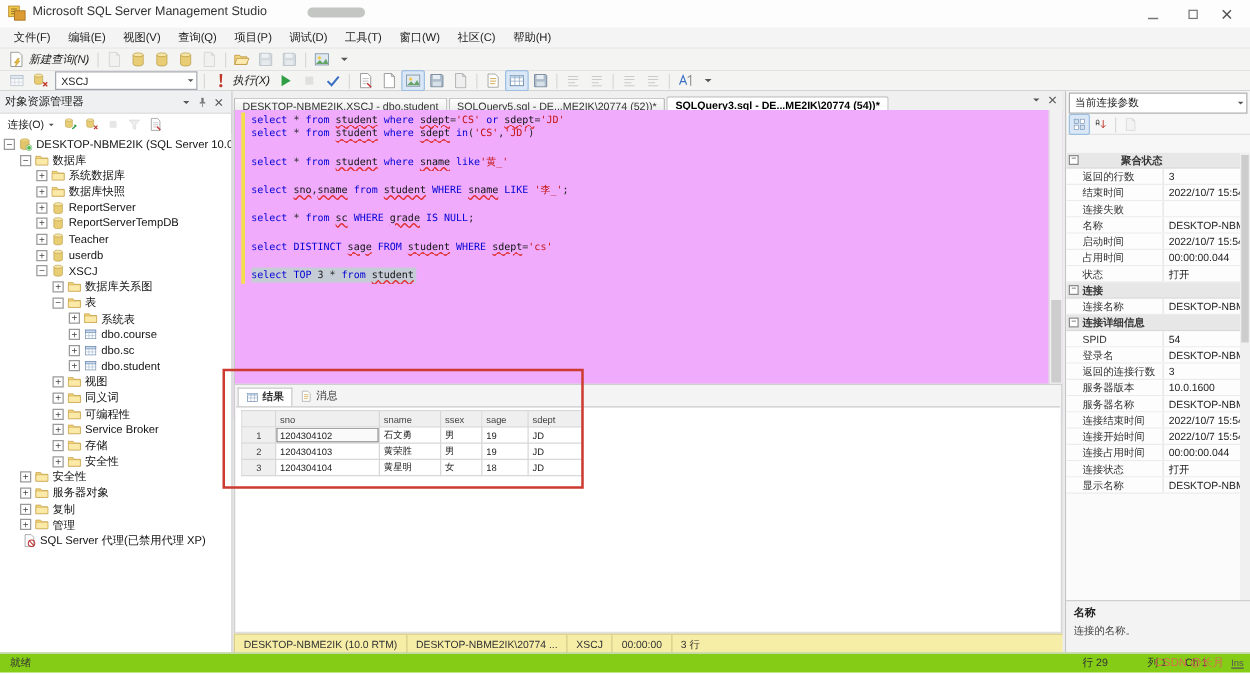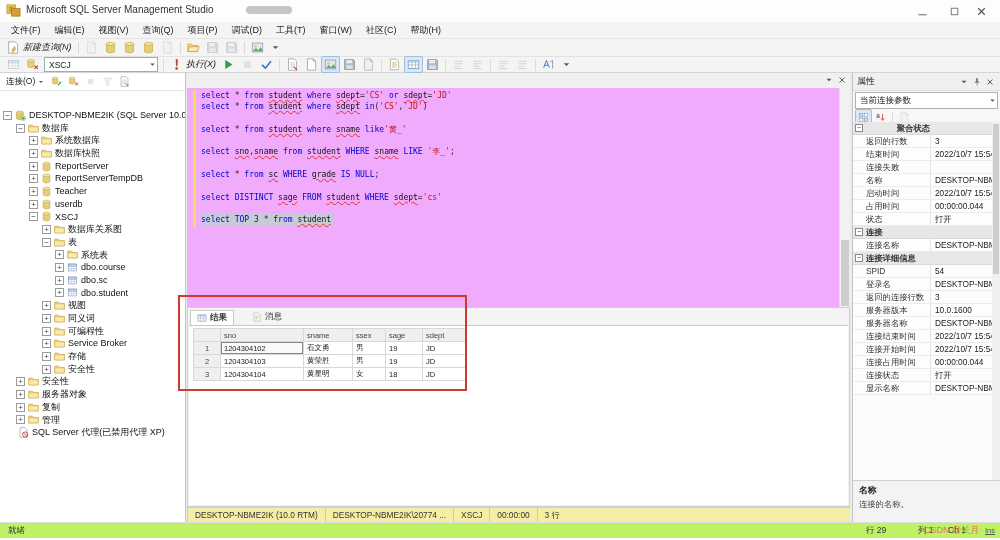--- a/index.html
+++ b/index.html
@@ -69,21 +69,21 @@
   .tok-k{color:#0000d4;}
   .tok-s{color:#c41414;}
   .tok-p{color:#222;}
   .tok-i{color:#111;text-decoration:underline wavy #e03030 1px;text-underline-offset:1px;}
   .vscroll{position:absolute;right:0;top:0;width:10px;bottom:7px;background:#f1f1f1;border-left:1px solid #e0e0e0;}
   .vscroll .thumb{position:absolute;left:1px;right:1px;top:152px;height:66px;background:#cdcdcd;}
   .hscroll{position:absolute;left:0;right:10px;bottom:0;height:7px;background:#f1f1f1;}
   .hscroll .thumb{position:absolute;top:1px;height:5px;left:10px;width:548px;background:#c9c9c9;}
   
   .results{position:absolute;left:0;top:234px;width:663px;height:200px;background:#f4f4f4;border:1px solid #cfcfcf;box-sizing:border-box;}
-  .res-tabs{position:absolute;left:2px;top:2px;height:14px;display:flex;gap:12px;}
+  .res-tabs{position:absolute;left:2px;top:2px;height:14px;display:flex;}
   .res-tab{display:flex;align-items:center;gap:3px;font-size:8.5px;padding:0 6px;height:14px;color:#333;}
   .res-tab svg{width:10px;height:10px;}
   .res-tab.active{background:#fff;border:1px solid #c8c8c8;border-bottom:none;font-weight:bold;}
   .res-grid-area{position:absolute;left:1px;right:1px;top:17px;bottom:1px;background:#fff;border-top:1px solid #c8c8c8;}
   table.rgrid{border-collapse:collapse;margin:2px 0 0 4px;font-size:7.5px;table-layout:fixed;}
   .rgrid th,.rgrid td{border:1px solid #d8d8d8;height:12px;padding:0 3px;overflow:hidden;white-space:nowrap;font-weight:normal;text-align:left;}
   .rgrid th{background:#efefef;color:#444;}
   .rgrid td.rowhdr{background:#efefef;text-align:center;color:#444;}
   .rgrid td.focused{box-shadow:inset 0 0 0 1px #888;background:#fafafa;}
   
@@ -104,21 +104,21 @@
   .cbox{position:absolute;left:2px;top:2px;width:8px;height:8px;box-sizing:border-box;border:1px solid #8a8a8a;background:#fff;
         font-size:7px;line-height:5px;text-align:center;font-weight:normal;color:#333;}
   .pname{width:64px;flex:0 0 64px;padding-left:13px;color:#333;overflow:hidden;white-space:nowrap;}
   .pval{flex:1;border-left:1px solid #e3e3e3;padding-left:4px;overflow:hidden;white-space:nowrap;color:#222;}
   .pscroll{position:absolute;right:0;top:49px;width:8px;bottom:42px;background:#f0f0f0;}
   .pscroll .thumb{position:absolute;left:1px;right:1px;top:2px;height:150px;background:#cdcdcd;}
   .pdesc{position:absolute;left:0;right:0;bottom:0;height:42px;background:#f3f3f3;border-top:1px solid #cfcfcf;padding:4px 6px;box-sizing:border-box;}
   .pdesc .dtitle{font-size:8.8px;font-weight:bold;color:#222;}
   .pdesc .dtext{font-size:8.3px;color:#444;margin-top:2px;}
   
-  .statusbar{position:absolute;left:0;top:522px;width:1000px;height:15px;background:#bef264;border-top:1px solid #dcdcdc;font-size:8.5px;color:#333;}
+  .statusbar{position:absolute;left:0;top:522px;width:1000px;height:15px;background:#84cc16;border-top:1px solid #dcdcdc;font-size:8.5px;color:#333;}
   .sb-ready{position:absolute;left:8px;top:2px;}
   .sb-line{position:absolute;left:866px;top:2px;}
   .sb-col{position:absolute;left:918px;top:2px;}
   .sb-ch{position:absolute;left:948px;top:2px;}
   .sb-ins{position:absolute;left:985px;top:3px;font-size:7.5px;color:#555;text-decoration:underline;}
   
   .red-annotation{position:absolute;left:178px;top:295px;width:285px;height:92px;border:2px solid #cc3a30;z-index:50;pointer-events:none;}
   .watermark{position:absolute;left:924px;top:524px;z-index:60;font-size:9px;color:rgba(229,92,92,.85);white-space:nowrap;}
 </style>
 </head>
@@ -378,20 +378,40 @@
     <span class="tbtn small">
         <svg viewBox="0 0 16 16">
           <path d="M4 6l4 4 4-4z" fill="#555"></path>
         </svg>
       </span>
   </div>
 
   <div class="main">
 
     <div class="objexp">
+      <div class="panel-head">
+        <span class="ttl">对象资源管理器</span>
+        <span class="phbtn">
+            <svg viewBox="0 0 16 16">
+              <path d="M4 6l4 4 4-4z" fill="#555"></path>
+            </svg>
+          </span>
+        <span class="phbtn">
+            <svg viewBox="0 0 16 16">
+              <rect x="6.5" y="2" width="3" height="6" fill="#777"></rect>
+              <rect x="4.5" y="7.5" width="7" height="1.8" fill="#777"></rect>
+              <rect x="7.5" y="9.3" width="1" height="4.5" fill="#777"></rect>
+            </svg>
+          </span>
+        <span class="phbtn">
+            <svg viewBox="0 0 16 16">
+              <path d="M4 4l8 8M12 4l-8 8" stroke="#555" stroke-width="1.5"></path>
+            </svg>
+          </span>
+      </div>
       <div class="oe-toolbar">
         <span class="oe-connect">
           <span>连接(O)</span>
           <span>
               <svg viewBox="0 0 16 16">
                 <path d="M4 6l4 4 4-4z" fill="#555"></path>
               </svg>
             </span>
         </span>
         <span class="tbtn small">
@@ -691,20 +711,21 @@
                 <path d="M7.9 8.4l5.2 5.2" stroke="#c03030" stroke-width="1.2"></path>
               </svg>
             </span>
             <span class="tree-label">SQL Server 代理(已禁用代理 XP)</span>
           </div>
         </div>
     </div>
 
     <div class="docarea">
       <div class="tabstrip">
+        <span><span class="doc-tab">DESKTOP-NBME2IK.XSCJ - dbo.student</span><span class="doc-tab">SQLQuery5.sql - DE...ME2IK\20774 (52))*</span><span class="doc-tab active">SQLQuery3.sql - DE...ME2IK\20774 (54))*</span></span>
         <span class="strip-ctl">
           <span>
               <svg viewBox="0 0 16 16">
                 <path d="M4 6l4 4 4-4z" fill="#555"></path>
               </svg>
             </span>
           <span>
               <svg viewBox="0 0 16 16">
                 <path d="M4 4l8 8M12 4l-8 8" stroke="#555" stroke-width="1.5"></path>
               </svg>
@@ -803,40 +824,20 @@
       <div class="qstatus">
         <span class="qseg">DESKTOP-NBME2IK (10.0 RTM)</span>
         <span class="qseg">DESKTOP-NBME2IK\20774 ...</span>
         <span class="qseg">XSCJ</span>
         <span class="qseg">00:00:00</span>
         <span class="qseg">3 行</span>
       </div>
     </div>
 
     <div class="props">
-      <div class="panel-head">
-        <span class="ttl">属性</span>
-        <span class="phbtn">
-            <svg viewBox="0 0 16 16">
-              <path d="M4 6l4 4 4-4z" fill="#555"></path>
-            </svg>
-          </span>
-        <span class="phbtn">
-            <svg viewBox="0 0 16 16">
-              <rect x="6.5" y="2" width="3" height="6" fill="#777"></rect>
-              <rect x="4.5" y="7.5" width="7" height="1.8" fill="#777"></rect>
-              <rect x="7.5" y="9.3" width="1" height="4.5" fill="#777"></rect>
-            </svg>
-          </span>
-        <span class="phbtn">
-            <svg viewBox="0 0 16 16">
-              <path d="M4 4l8 8M12 4l-8 8" stroke="#555" stroke-width="1.5"></path>
-            </svg>
-          </span>
-      </div>
       <div class="pselector">
         <span>当前连接参数</span>
         <span>
             <svg viewBox="0 0 16 16">
               <path d="M4 6l4 4 4-4z" fill="#555"></path>
             </svg>
           </span>
       </div>
       <div class="ptoolbar">
         <span class="tbtn small toggled">

